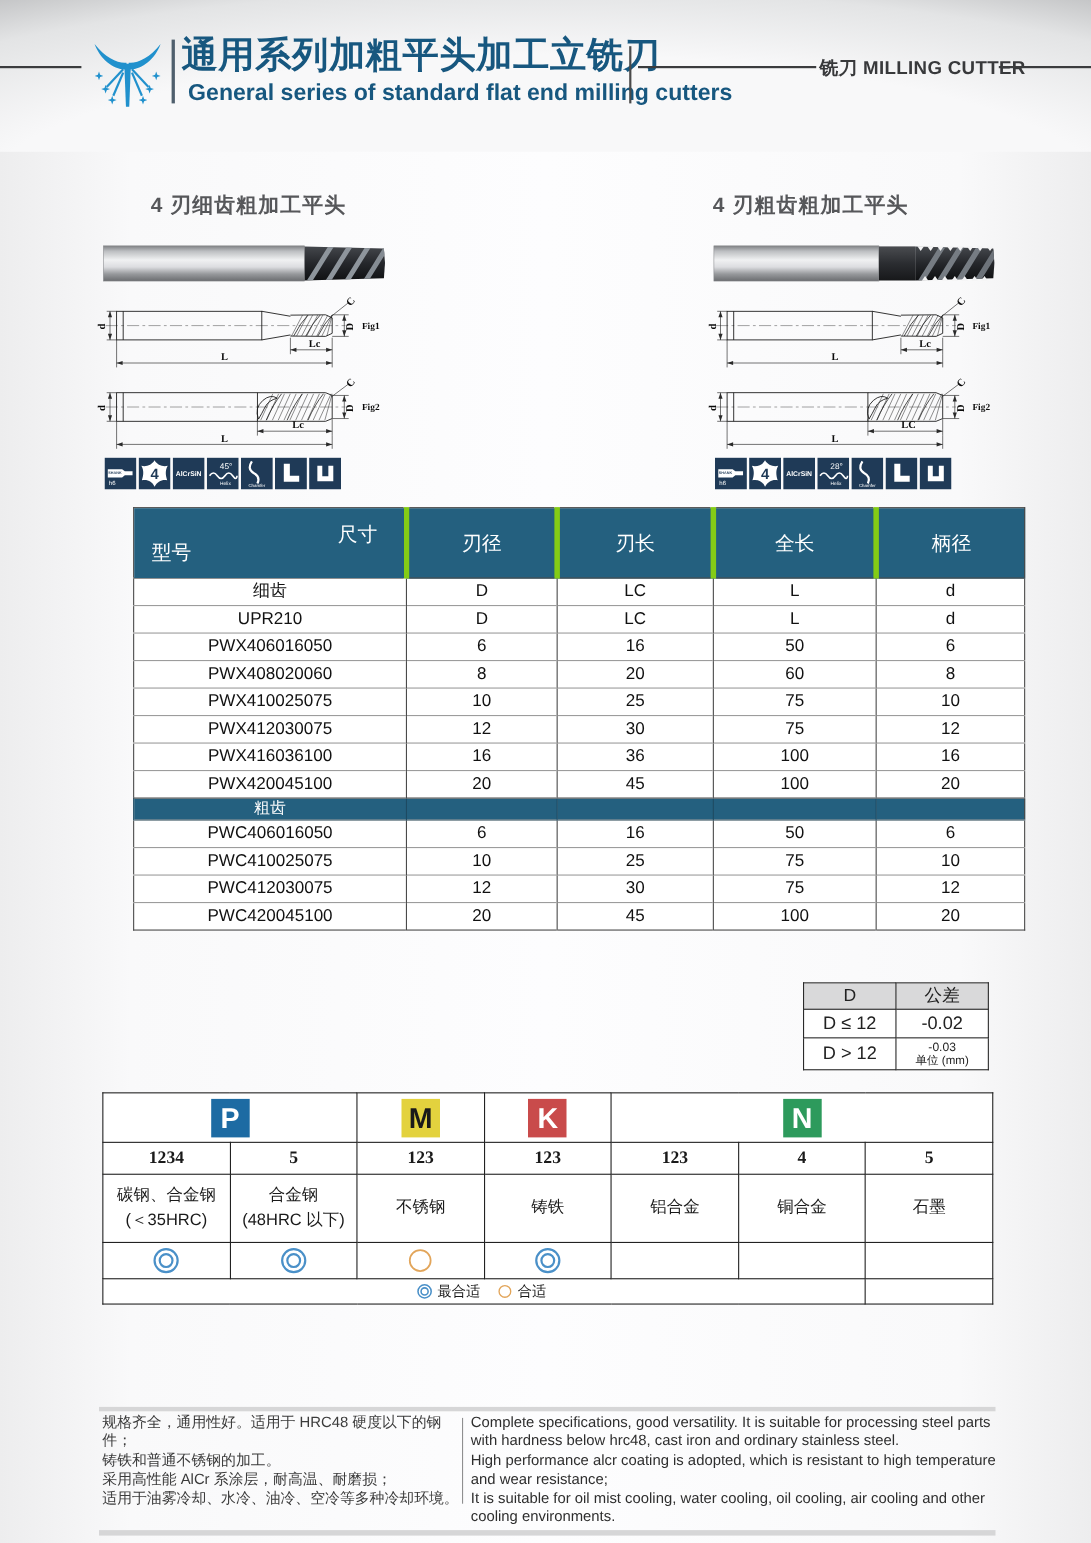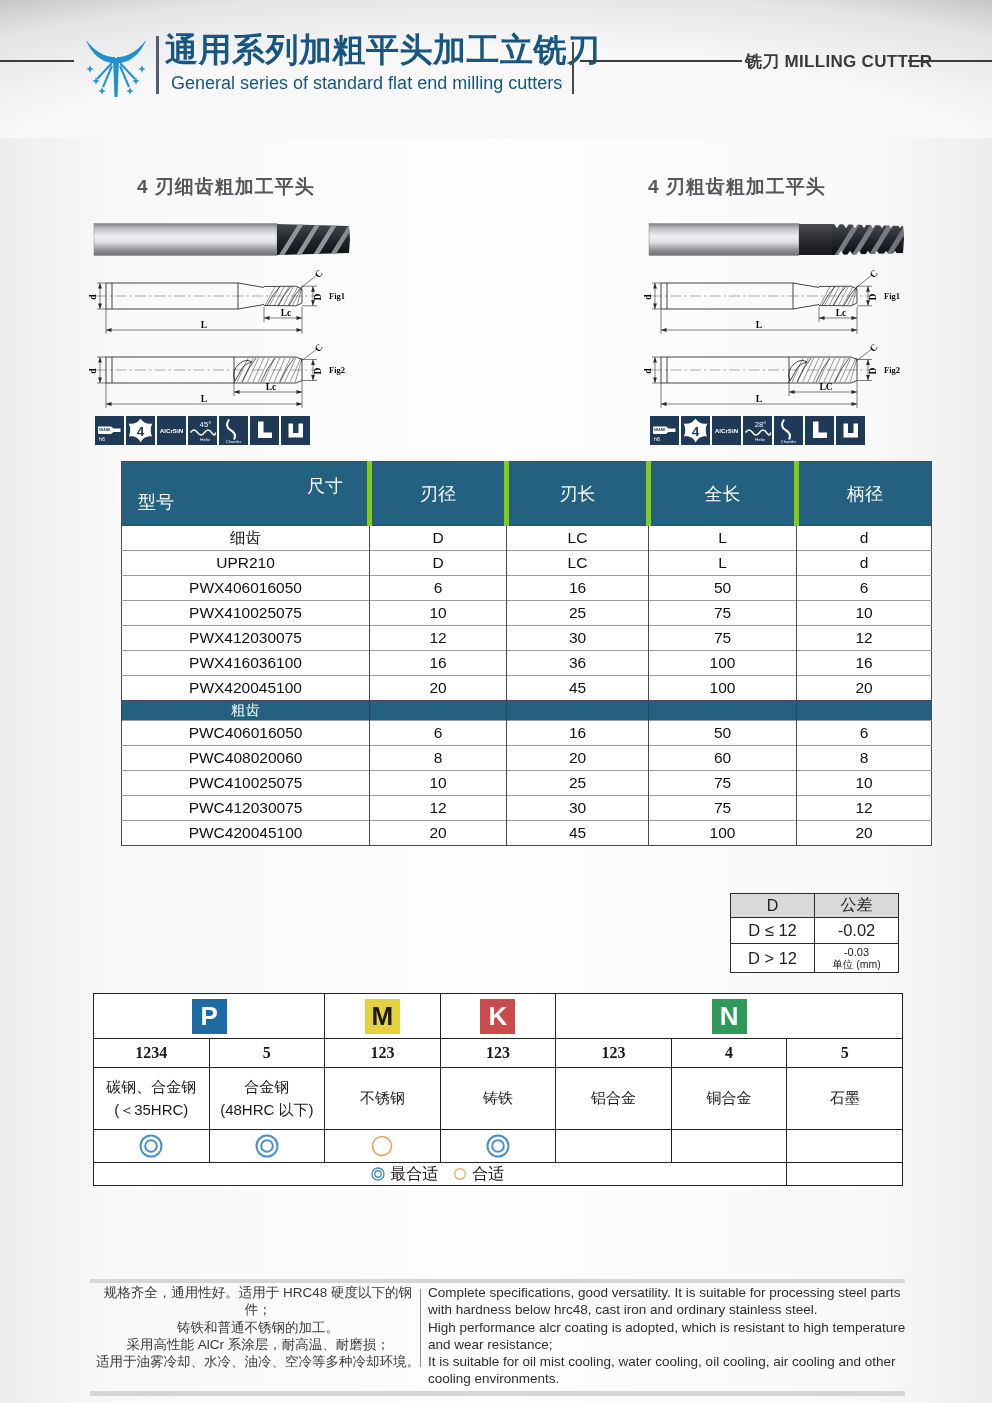--- a/index.html
+++ b/index.html
@@ -9,21 +9,21 @@
   .header-band{position:absolute;left:0;top:0;width:992px;height:138px;
         background:radial-gradient(130% 240% at 50% 132%,#f8f8f9 40%,#e3e4e5 58%,#9b9c9e 80%,#4c4d4f 100%);}
   .rule{position:absolute;height:2px;background:#3b3c3e;top:60px;}
   .rule-left{left:0;width:74px;}
   .rule-mid{left:580px;width:162px;}
   .rule-right{left:908px;width:84px;}
   .logo{position:absolute;left:84px;top:33px;}
   .tbar-l{position:absolute;left:156px;top:36px;width:3px;height:58px;background:#4f5f6d;}
   .tbar-r{position:absolute;left:572px;top:42px;width:2px;height:52px;background:#4a4a4a;}
   .title-cn{position:absolute;left:165px;top:33px;font-size:33px;font-weight:bold;color:#17577f;letter-spacing:.5px;line-height:1;white-space:nowrap;}
-  .title-en{position:absolute;left:171px;top:73px;font-size:18px;font-weight:normal;color:#17577f;white-space:nowrap;}
+  .title-en{position:absolute;left:171px;top:73px;font-size:21px;font-weight:bold;color:#17577f;white-space:nowrap;}
   .category{position:absolute;left:745px;top:50px;width:162px;font-size:17px;font-weight:bold;color:#38393b;letter-spacing:.3px;white-space:nowrap;text-align:center;}
   
   .section-title{position:absolute;top:174px;font-size:19px;font-weight:bold;color:#56575a;letter-spacing:1px;white-space:nowrap;}
   .st-left{left:93px;margin-left:44px;} .st-right{left:648px;}
   .photo{position:absolute;}
   .fig{position:absolute;width:270px;height:72px;}
   .badge-strip{position:absolute;display:flex;gap:2px;}
   
   .fig svg{display:block;width:270px;height:72px;}
   .ol{stroke:#1a1a1a;stroke-width:.8;fill:none}
@@ -61,27 +61,27 @@
   .mat-table{position:absolute;left:93px;top:993px;width:810px;border-collapse:collapse;background:#fff;
         border:1.5px solid #222;table-layout:fixed;}
   .mat-table td{border:1px solid #222;text-align:center;vertical-align:middle;padding:0;color:#1a1a1a;}
   .mt-r1 td{height:44px;}
   .mt-r2 td{height:28px;font-family:"Liberation Serif","DejaVu Serif",serif;font-size:16px;font-weight:bold;}
   .mt-r3 td{height:61px;font-size:15px;line-height:1.5;white-space:pre-line;}
   .mt-r4 td{height:32px;}
   .mt-r5 td{height:22px;}
   .grade-badge{display:inline-flex;width:35px;height:35px;align-items:center;justify-content:center;
         font-size:26px;font-weight:bold;line-height:1;}
-  .legend-cell{text-align:left;padding-left:8px !important;font-size:16px;font-family:Liberation Mono, monospace;}
+  .legend-cell{text-align:left;padding-left:8px !important;font-size:13px;font-family:Liberation Mono, monospace;}
   .legend-cell .li{display:inline-flex;align-items:center;gap:4px;margin-right:14px;vertical-align:middle;}
   .suit-icon{display:block;margin:0 auto;}
   
   .fdiv{position:absolute;left:90px;width:815px;background:#d6d6d7;}
   .fdiv1{top:1279px;height:4px;} .fdiv2{top:1391px;height:5px;}
-  .foot-cn{position:absolute;left:93px;top:1284px;width:330px;font-size:13.5px;color:#3b3b3b;line-height:17.3px;white-space:pre-line;text-align:center;}
+  .foot-cn{position:absolute;left:93px;top:1284px;width:330px;font-size:13.5px;color:#3b3b3b;line-height:17.3px;white-space:pre-line;}
   .foot-en{position:absolute;left:428px;top:1284px;width:482px;font-size:13.5px;color:#2e2e2e;line-height:17.3px;white-space:pre-line;}
   .foot-sep{position:absolute;left:420px;top:1289px;width:1px;height:78px;background:#8f8f90;}
 </style>
 </head>
 <body>
 
 <div class="page">
 
   <div class="header-band">
     <div class="rule rule-left"></div>
@@ -521,20 +521,27 @@
           <td>d</td>
         </tr>
         <tr>
           <td>PWX406016050</td>
           <td>6</td>
           <td>16</td>
           <td>50</td>
           <td>6</td>
         </tr>
         <tr>
+          <td>PWX408020060</td>
+          <td>8</td>
+          <td>20</td>
+          <td>60</td>
+          <td>8</td>
+        </tr>
+        <tr>
           <td>PWX410025075</td>
           <td>10</td>
           <td>25</td>
           <td>75</td>
           <td>10</td>
         </tr>
         <tr>
           <td>PWX412030075</td>
           <td>12</td>
           <td>30</td>
@@ -561,27 +568,20 @@
           <td></td>
           <td></td>
           <td></td>
         </tr>
         <tr>
           <td>PWC406016050</td>
           <td>6</td>
           <td>16</td>
           <td>50</td>
           <td>6</td>
-        </tr>
-        <tr>
-          <td>PWC408020060</td>
-          <td>8</td>
-          <td>20</td>
-          <td>60</td>
-          <td>8</td>
         </tr>
         <tr>
           <td>PWC410025075</td>
           <td>10</td>
           <td>25</td>
           <td>75</td>
           <td>10</td>
         </tr>
         <tr>
           <td>PWC412030075</td>

